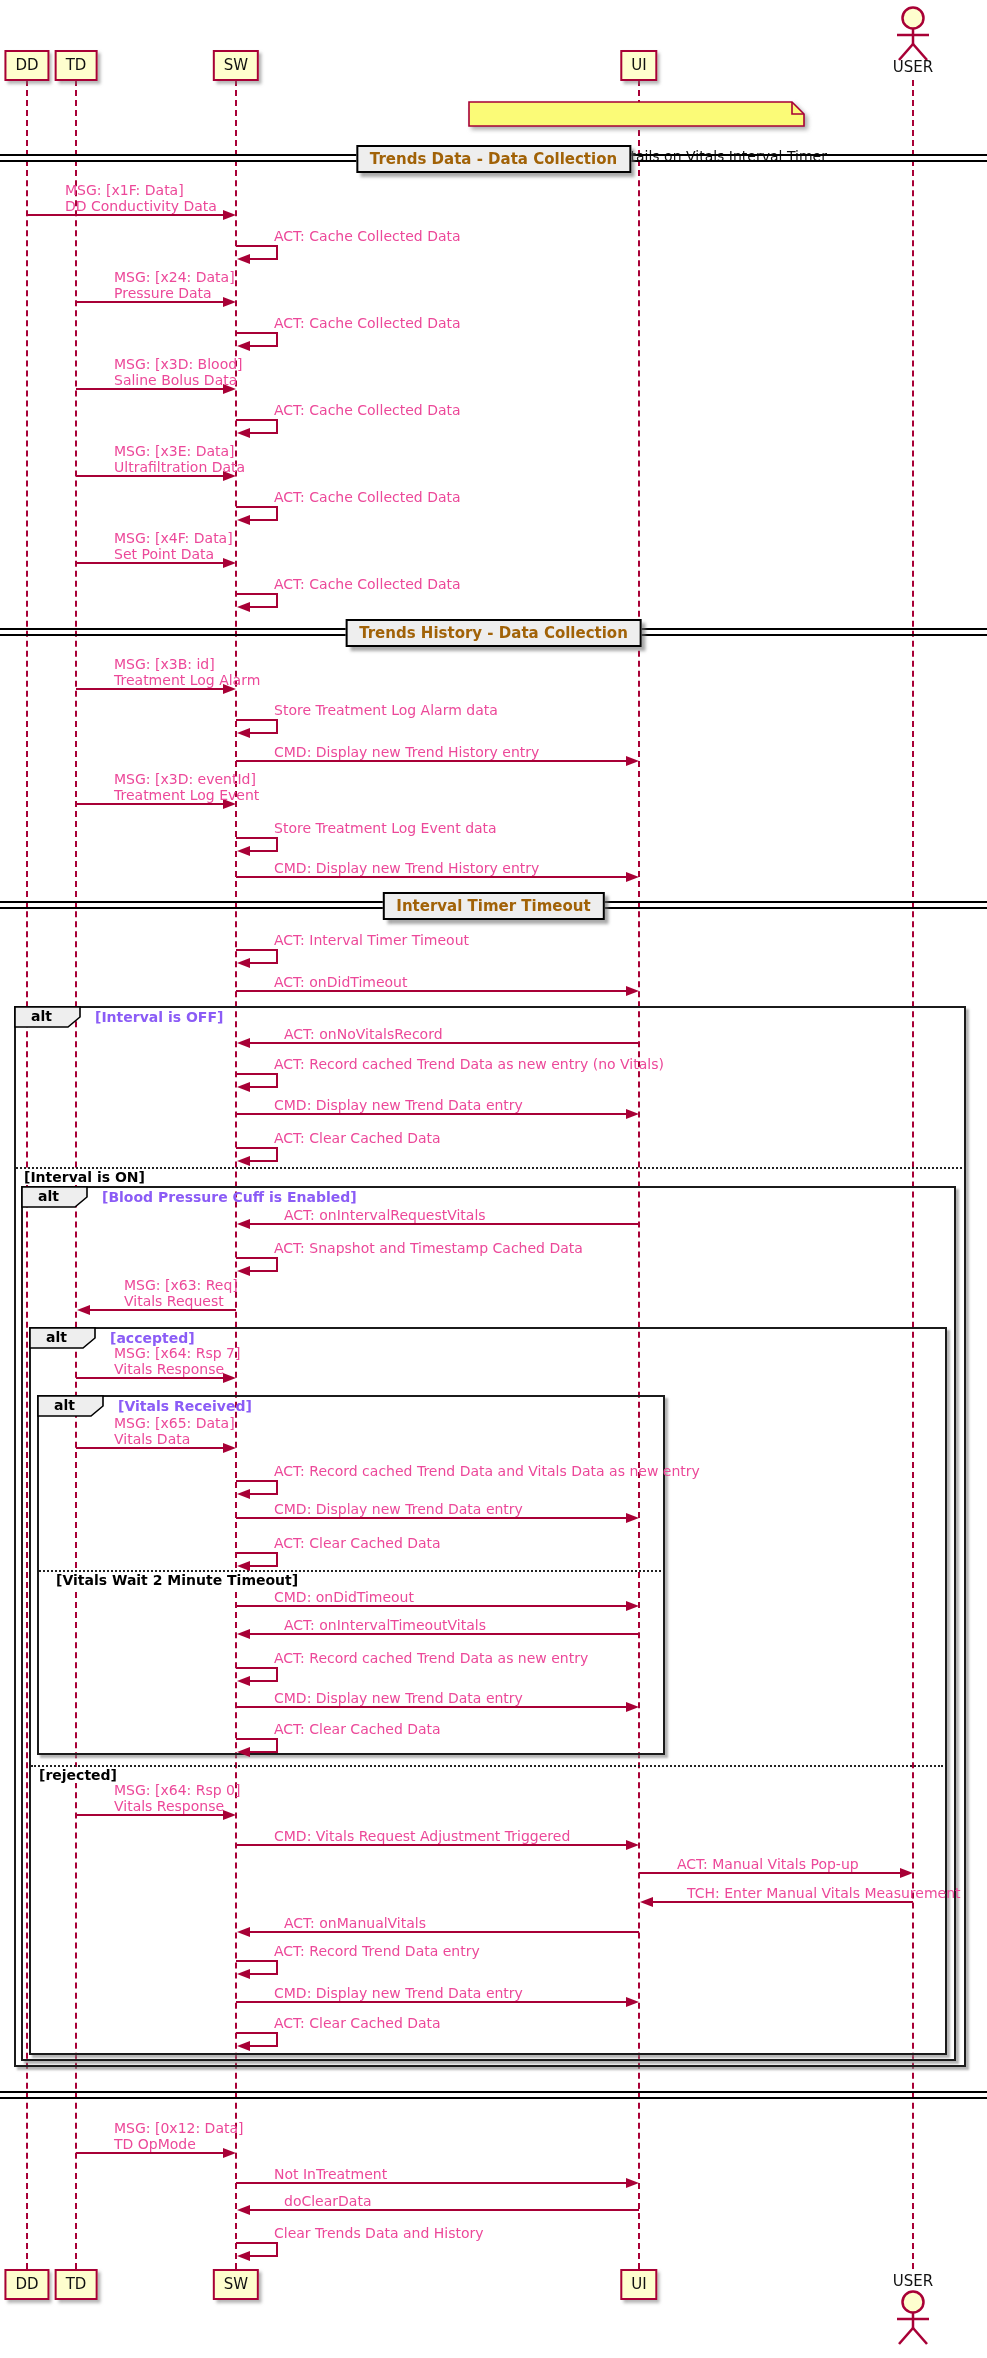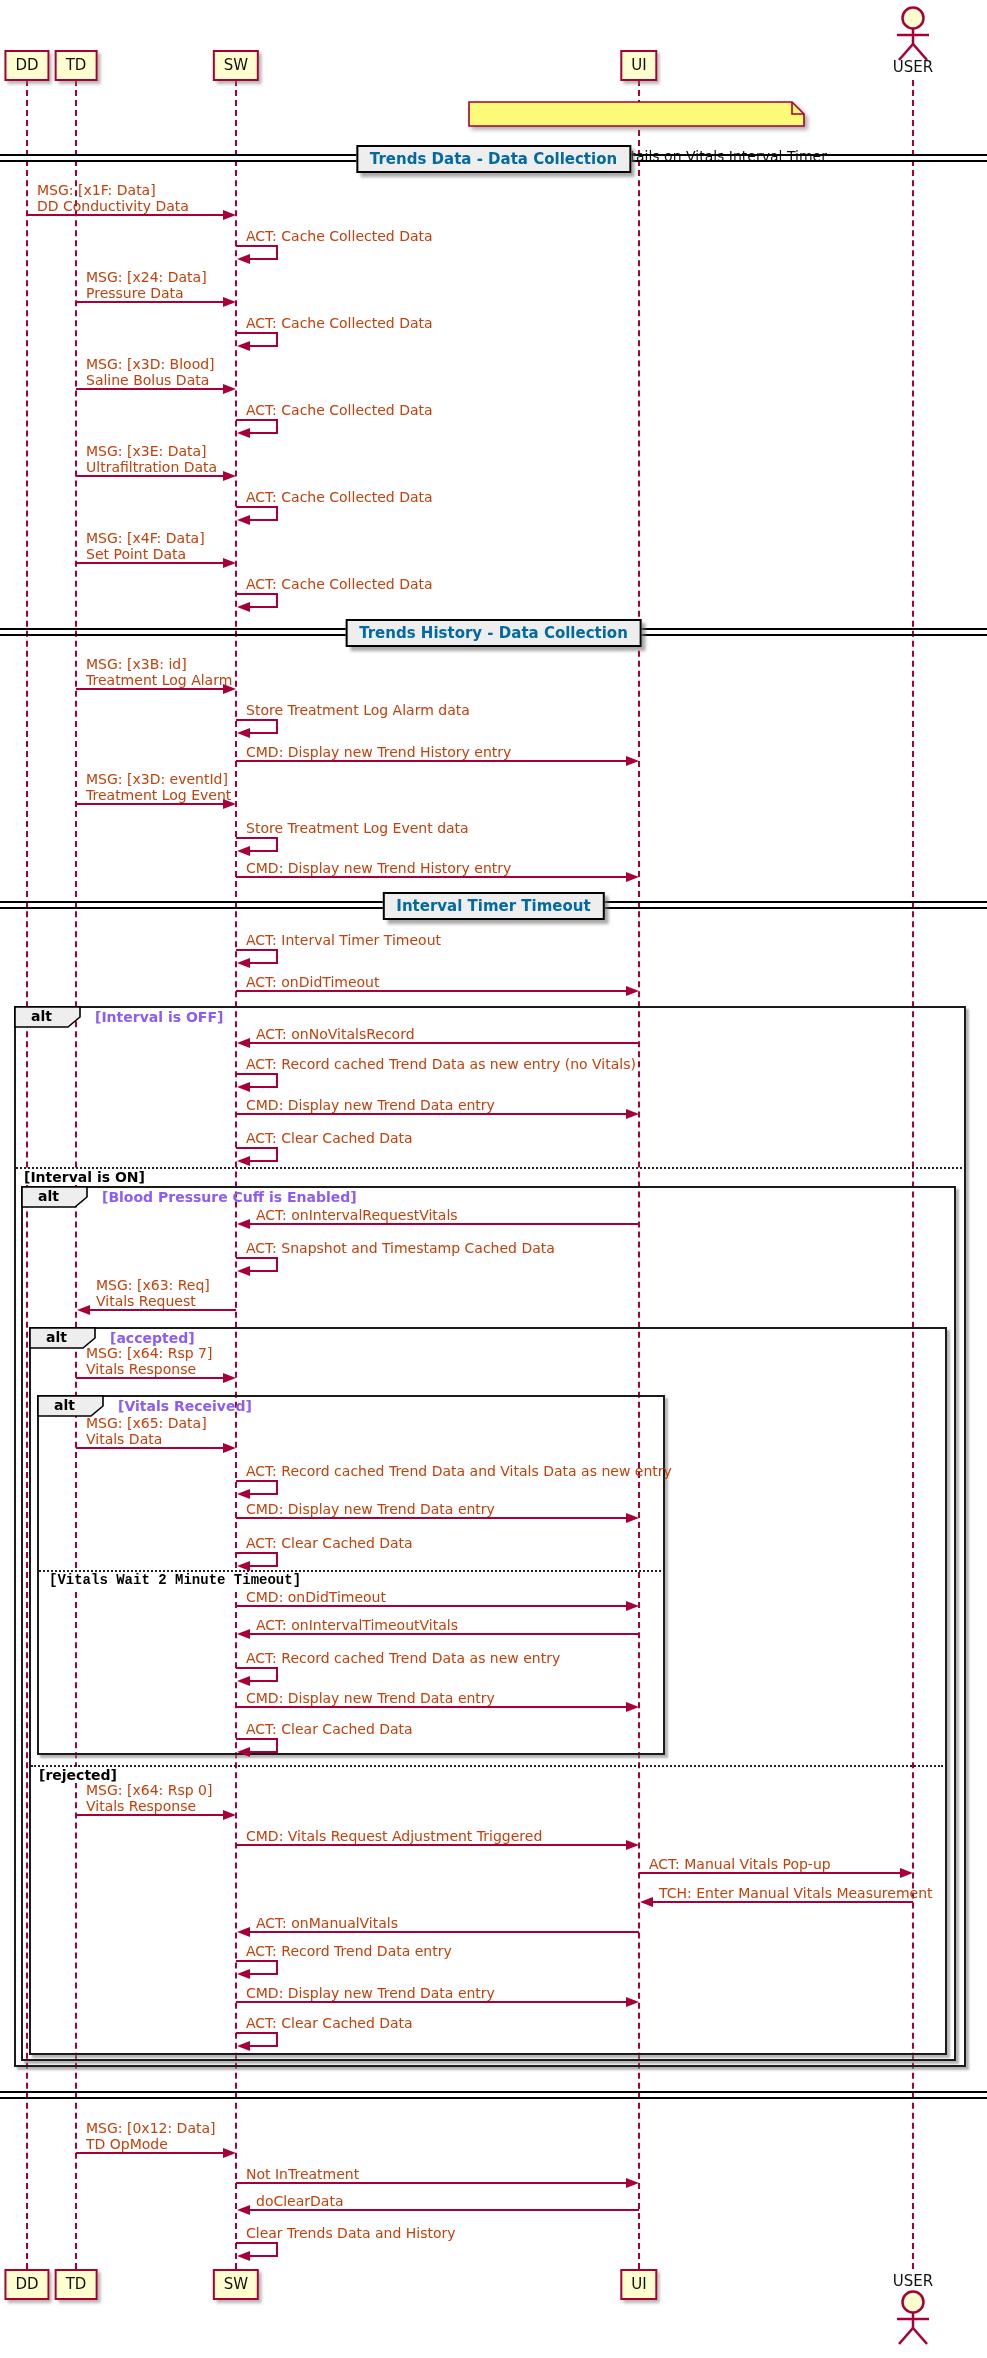--- a/index.html
+++ b/index.html
@@ -3,34 +3,34 @@
 <meta charset="utf-8">
 <style>
   html,body{margin:0;padding:0;background:#ffffff;}
   #stage{position:relative;width:987px;height:2358px;background:#ffffff;overflow:hidden;
          font-family:"DejaVu Sans","Liberation Sans",sans-serif;}
   .abs{position:absolute;}
   .lifeline{width:0;border-left:2px dashed #A80036;}
   .pbox{background:#FEFECE;border:2px solid #A80036;color:#111;font-size:15px;line-height:15px;
         padding:6px 9px;white-space:nowrap;transform:translateX(-50%);
         box-shadow:3px 3px 3px rgba(120,120,120,.55);}
-  .msg-label{font-size:14px;line-height:16px;color:#c2410c;white-space:nowrap;}
+  .msg-label{font-size:14px;line-height:16px;color:#ec4899;white-space:nowrap;margin-left:28px;}
   .arrow-line{height:2px;background:#A80036;}
   .head-r{width:0;height:0;border-top:5px solid transparent;border-bottom:5px solid transparent;
           border-left:13px solid #A80036;}
   .head-l{width:0;height:0;border-top:5px solid transparent;border-bottom:5px solid transparent;
           border-right:13px solid #A80036;}
   .self-v{width:2px;background:#A80036;}
   .frame{border:2px solid #1b1b1b;box-shadow:3px 3px 2px rgba(130,130,130,.6);}
   .frame-op{font-size:14px;font-weight:bold;color:#000;}
   .frame-cond{font-size:14px;font-weight:bold;color:#8b5cf6;white-space:nowrap;}
   .sep-line{height:0;border-top:2px dotted #222;}
   .sep-label{font-size:14px;font-weight:bold;color:#000;white-space:nowrap;background:#fff;padding-right:4px;}
   .divider-line{height:2px;background:#000;}
-  .divider-label{background:#EEEEEE;border:2px solid #000;font-size:15px;font-weight:bold;color:#0369a1;
+  .divider-label{background:#EEEEEE;border:2px solid #000;font-size:15px;font-weight:bold;color:#a16207;
                  padding:3px 12px;white-space:nowrap;transform:translateX(-50%);
                  box-shadow:4px 4px 3px rgba(110,110,110,.6);text-align:center;}
   .note-text{font-size:14px;color:#111;white-space:nowrap;}
   .actor-label{font-size:15px;color:#111;white-space:nowrap;transform:translateX(-50%);}
   svg{display:block;}
 </style>
 </head>
 <body>
 
 <div id="stage">
@@ -113,21 +113,21 @@
     <div class="abs" style="left: 37px; top: 1395px; width: 68px; height: 22px;">
       <svg width="68" height="22">
          <path d="M1,1 H66 V11 L54,21 H1 Z" fill="#EEEEEE" stroke="#000" stroke-width="1.6"></path>
        </svg>
     </div>
     <div class="abs frame-op" style="left: 54px; top: 1397px;">alt</div>
     <div class="abs frame-cond" style="left: 118px; top: 1398px;">[Vitals Received]</div>
     <div class="abs sep-line" style="left: 16px; top: 1167px; width: 946px;"></div>
     <div class="abs sep-label" style="left: 24px; top: 1169px;">[Interval is ON]</div>
     <div class="abs sep-line" style="left: 39px; top: 1570px; width: 622px;"></div>
-    <div class="abs sep-label" style="left: 49px; top: 1572px; font-family: Liberation Mono, monospace;">[Vitals Wait 2 Minute Timeout]</div>
+    <div class="abs sep-label" style="left: 56px; top: 1572px;">[Vitals Wait 2 Minute Timeout]</div>
     <div class="abs sep-line" style="left: 31px; top: 1765px; width: 912px;"></div>
     <div class="abs sep-label" style="left: 39px; top: 1767px;">[rejected]</div>
     <div class="abs arrow-line" style="left: 27px; top: 214px; width: 197px;"></div>
     <div class="abs head-r" style="left: 223px; top: 210px;"></div>
     <div class="abs msg-label" style="left: 37px; top: 182px;">MSG: [x1F: Data]</div>
     <div class="abs msg-label" style="left: 37px; top: 198px;">DD Conductivity Data</div>
     <div class="abs msg-label" style="left: 246px; top: 228px;">ACT: Cache Collected Data</div>
     <div class="abs arrow-line" style="left: 236px; top: 245px; width: 42px;"></div>
     <div class="abs self-v" style="left: 276px; top: 245px; height: 13px;"></div>
     <div class="abs arrow-line" style="left: 248px; top: 258px; width: 30px;"></div>

